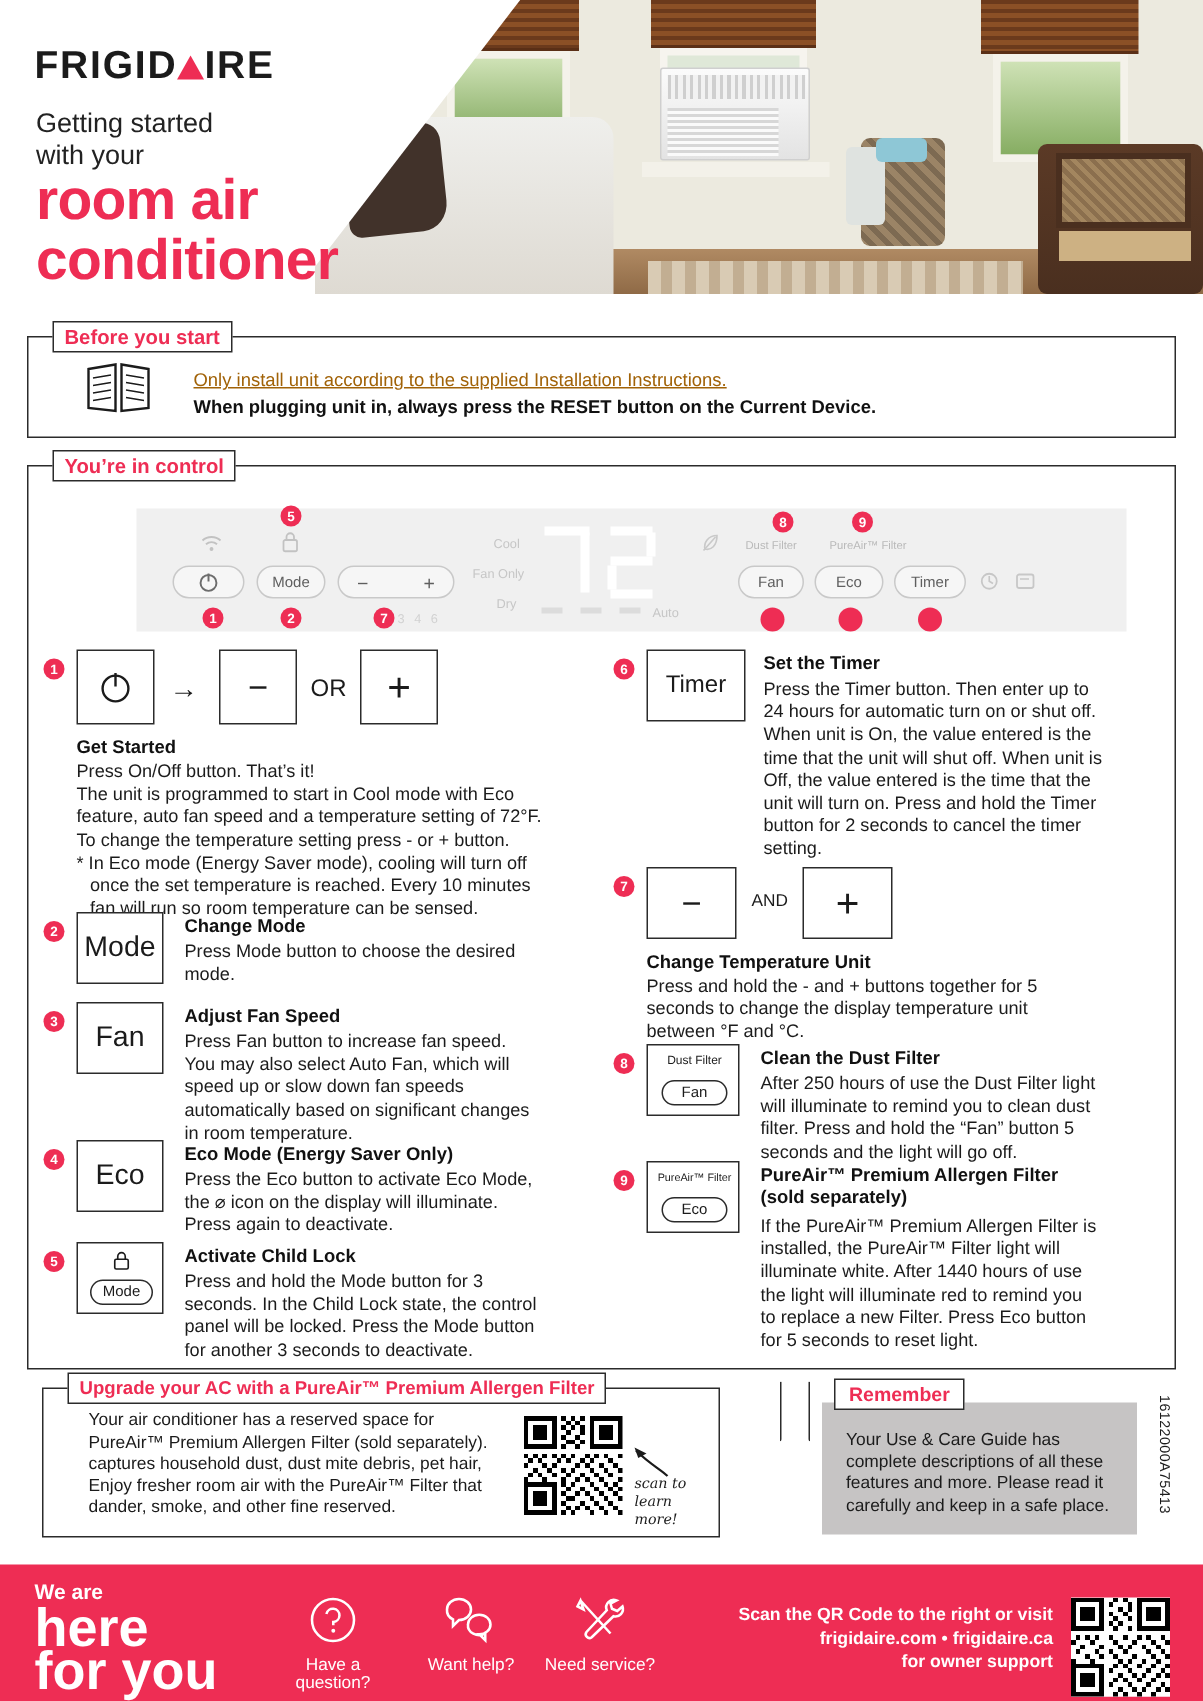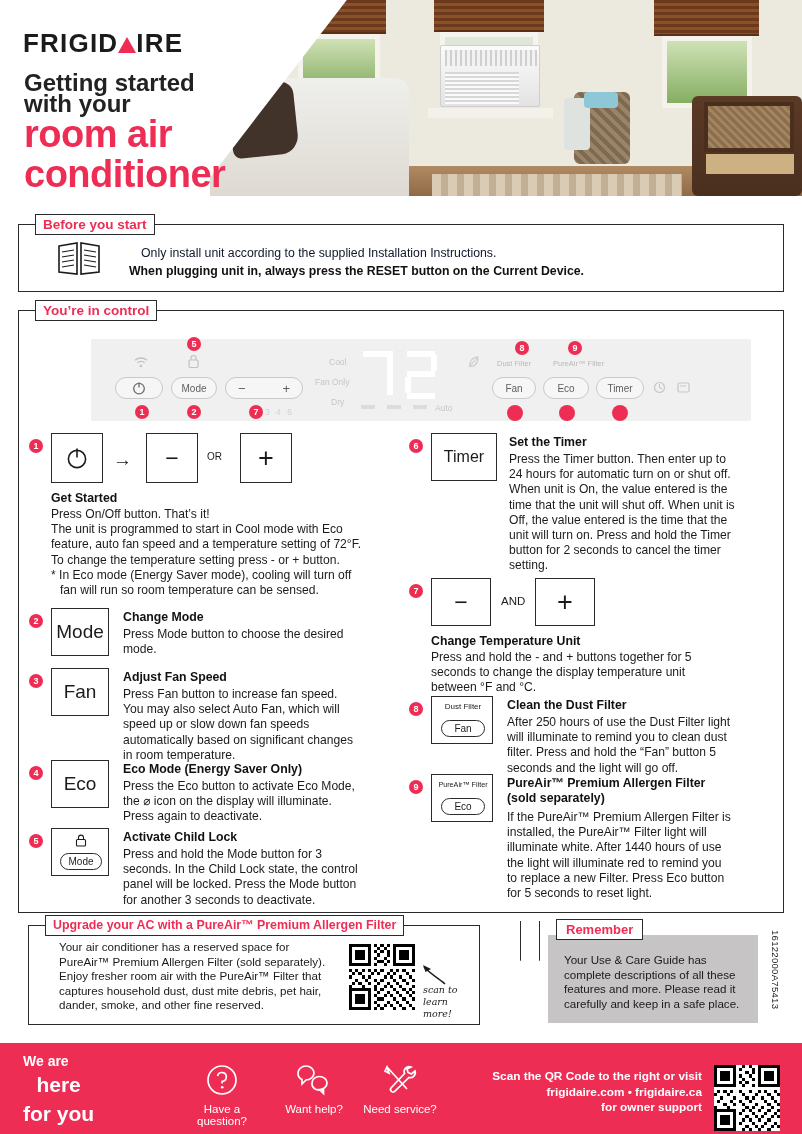--- a/index.html
+++ b/index.html
@@ -77,36 +77,36 @@
   }
   .hero-left { position: absolute; left: 0; top: 0; width: 210px; height: 196px; background:#fff; }
 
   .logo { position: absolute; left: 23px; top: 28px; font-size: 26px; font-weight: 700;
           letter-spacing: 1.2px; color: #1b1b1b; }
   .logo .tri {
     display: inline-block; width: 0; height: 0;
     border-left: 9px solid transparent; border-right: 9px solid transparent;
     border-bottom: 16px solid #EE2D54; transform: translateY(1px); margin: 0 0px;
   }
-  .gs { position: absolute; left: 24px; top: 72px; font-size: 24px; line-height: 21px;
-        color: #222; font-weight: 700; }
+  .gs { position: absolute; left: 24px; top: 72px; font-size: 18px; line-height: 21px;
+        color: #222; font-weight: 400; }
   .hl { position: absolute; left: 24px; top: 114px; font-size: 38px; line-height: 40px;
         font-weight: 700; color: #EE2D54; letter-spacing: -0.5px; }
 
   
   .fs { position: absolute; border: 1.6px solid #2b2b2b; }
   .fs-legend {
     position: absolute; top: -11px; left: 16px; background: #fff;
     padding: 0 7px; font-size: 13.5px; font-weight: 700; color: #EE2D54;
     border: 1.6px solid #2b2b2b; line-height: 19px; height: 21px;
   }
 
   #before-box { left: 18px; top: 224px; width: 766px; height: 68px; }
   .book-icon { position: absolute; left: 38px; top: 16px; width: 44px; height: 36px; }
-  .before-t1 { position: absolute; left: 122px; top: 21px; font-size: 12.3px; color: #0f172a; }
+  .before-t1 { position: absolute; left: 110px; top: 21px; font-size: 12.3px; color: #a16207; text-decoration: underline; }
   .before-t2 { position: absolute; left: 110px; top: 39px; font-size: 12.3px; font-weight: 700; color: #111; }
 
   #control-box { left: 18px; top: 310px; width: 766px; height: 603px; }
 
   
   .panel { position: absolute; left: 72px; top: 28px; width: 660px; height: 82px;
            background: #f0f0f0; }
   .pbtn { position: absolute; border: 1px solid #c9c9c9; border-radius: 12px;
           background: #f6f6f6; color: #5f5f5f; font-size: 10px;
           display: flex; align-items: center; justify-content: center; }
@@ -156,21 +156,21 @@
   .bookmark { position: absolute; left: 0px; top: -4px; width: 20px; height: 40px;
               border: 1.5px solid #2b2b2b; border-top: none; background: #fff;
               clip-path: polygon(0 0, 100% 0, 100% 100%, 50% 74%, 0 100%); }
   .vcode { position: absolute; left: 770px; top: 930px; font-size: 9.5px;
            color: #1b1b1b; writing-mode: vertical-rl; letter-spacing: 0.3px; }
 
   
   .footer { position: absolute; left: 0; top: 1043px; width: 802px; height: 91px;
             background: #EE2D54; color: #fff; }
   .f-weare { position: absolute; left: 23px; top: 10px; font-size: 14px; font-weight: 700; }
-  .f-here { position: absolute; left: 23px; top: 27px; font-size: 21px; font-weight: 700; line-height: 29px; text-align: center; }
+  .f-here { position: absolute; left: 23px; top: 27px; font-size: 36px; font-weight: 700; line-height: 29px; }
   .f-item { position: absolute; text-align: center; }
   .f-item .lbl { font-size: 11.5px; margin-top: 2px; display:block; }
   .f-scan { position: absolute; right: 100px; top: 26px; text-align: right;
             font-size: 11.8px; font-weight: 700; line-height: 15.5px; }
   .f-qr { position: absolute; right: 22px; top: 22px; width: 66px; height: 66px; background: #fff; }
 </style>
 </head>
 <body>
 
 <div class="page">
@@ -315,31 +315,32 @@
       <div class="step" style="height:175px">
         <div class="snum" style="left:0px;top:6px">1</div>
         <div class="key" style="position:absolute;left:22px;top:0px;width:52px;height:50px">
           <svg width="24" height="24" viewBox="0 0 24 24">
             <circle cx="12" cy="13" r="8.6" fill="none" stroke="#1b1b1b" stroke-width="1.6"></circle>
             <line x1="12" y1="2.6" x2="12" y2="11.6" stroke="#1b1b1b" stroke-width="1.6"></line>
           </svg>
         </div>
         <div style="position:absolute;left:84px;top:16px;font-size:19px">→</div>
         <div class="key" style="position:absolute;left:117px;top:0px;width:52px;height:50px;font-size:23px">−</div>
-        <div style="position:absolute;left:178px;top:18px;font-size:10px">OR</div>
+        <div style="position:absolute;left:178px;top:18px;font-size:16px">OR</div>
         <div class="key" style="position:absolute;left:211px;top:0px;width:52px;height:50px;font-size:27px">+</div>
         <div class="s-title" style="position:absolute;left:22px;top:58px">Get Started</div>
         <div class="s-body" style="position:absolute;left:22px;top:74px;width:356px">
           <div>Press On/Off button. That’s it!</div>
           <div>The unit is programmed to start in Cool mode with Eco</div>
           <div>feature, auto fan speed and a temperature setting of 72°F.</div>
           <div>To change the temperature setting press - or + button.</div>
         </div>
         <div class="s-note" style="position:absolute;left:22px;top:135px;width:356px">
           <div>* In Eco mode (Energy Saver mode), cooling will turn off</div>
+          <div style="padding-left:9px">once the set temperature is reached. Every 10 minutes</div>
           <div style="padding-left:9px">fan will run so room temperature can be sensed.</div>
         </div>
       </div>
 
       <div class="step" style="height:60px">
         <div class="snum" style="left:0px;top:6px">2</div>
         <div class="key" style="position:absolute;left:22px;top:0px;width:58px;height:48px">Mode</div>
         <div class="s-title" style="position:absolute;left:94px;top:2px">Change Mode</div>
         <div class="s-body" style="position:absolute;left:94px;top:19px;width:284px">
           <div>Press Mode button to choose the desired</div>
@@ -454,22 +455,22 @@
         </div>
       </div>
     </div>
   </div>
 
   <div class="fs" id="upgrade-box">
     <div class="fs-legend" style="font-size:12.4px">Upgrade your AC with a PureAir™ Premium Allergen Filter</div>
     <div class="up-body">
       <div>Your air conditioner has a reserved space for</div>
       <div>PureAir™ Premium Allergen Filter (sold separately).</div>
+      <div>captures household dust, dust mite debris, pet hair,</div>
       <div>Enjoy fresher room air with the PureAir™ Filter that</div>
-      <div>captures household dust, dust mite debris, pet hair,</div>
       <div>dander, smoke, and other fine reserved.</div>
     </div>
     <svg class="qr" style="left:320px;top:18px;width:66px;height:66px" viewBox="0 0 21 21" shape-rendering="crispEdges">
       <rect width="21" height="21" fill="#fff"></rect>
       <g fill="#000">
         <path d="M0 0h7v7H0z"></path>
           <path d="M1 1h5v5H1z" fill="#fff"></path>
           <path d="M2 2h3v3H2z"></path>
         <path d="M14 0h7v7h-7z"></path>
           <path d="M15 1h5v5h-5z" fill="#fff"></path>

